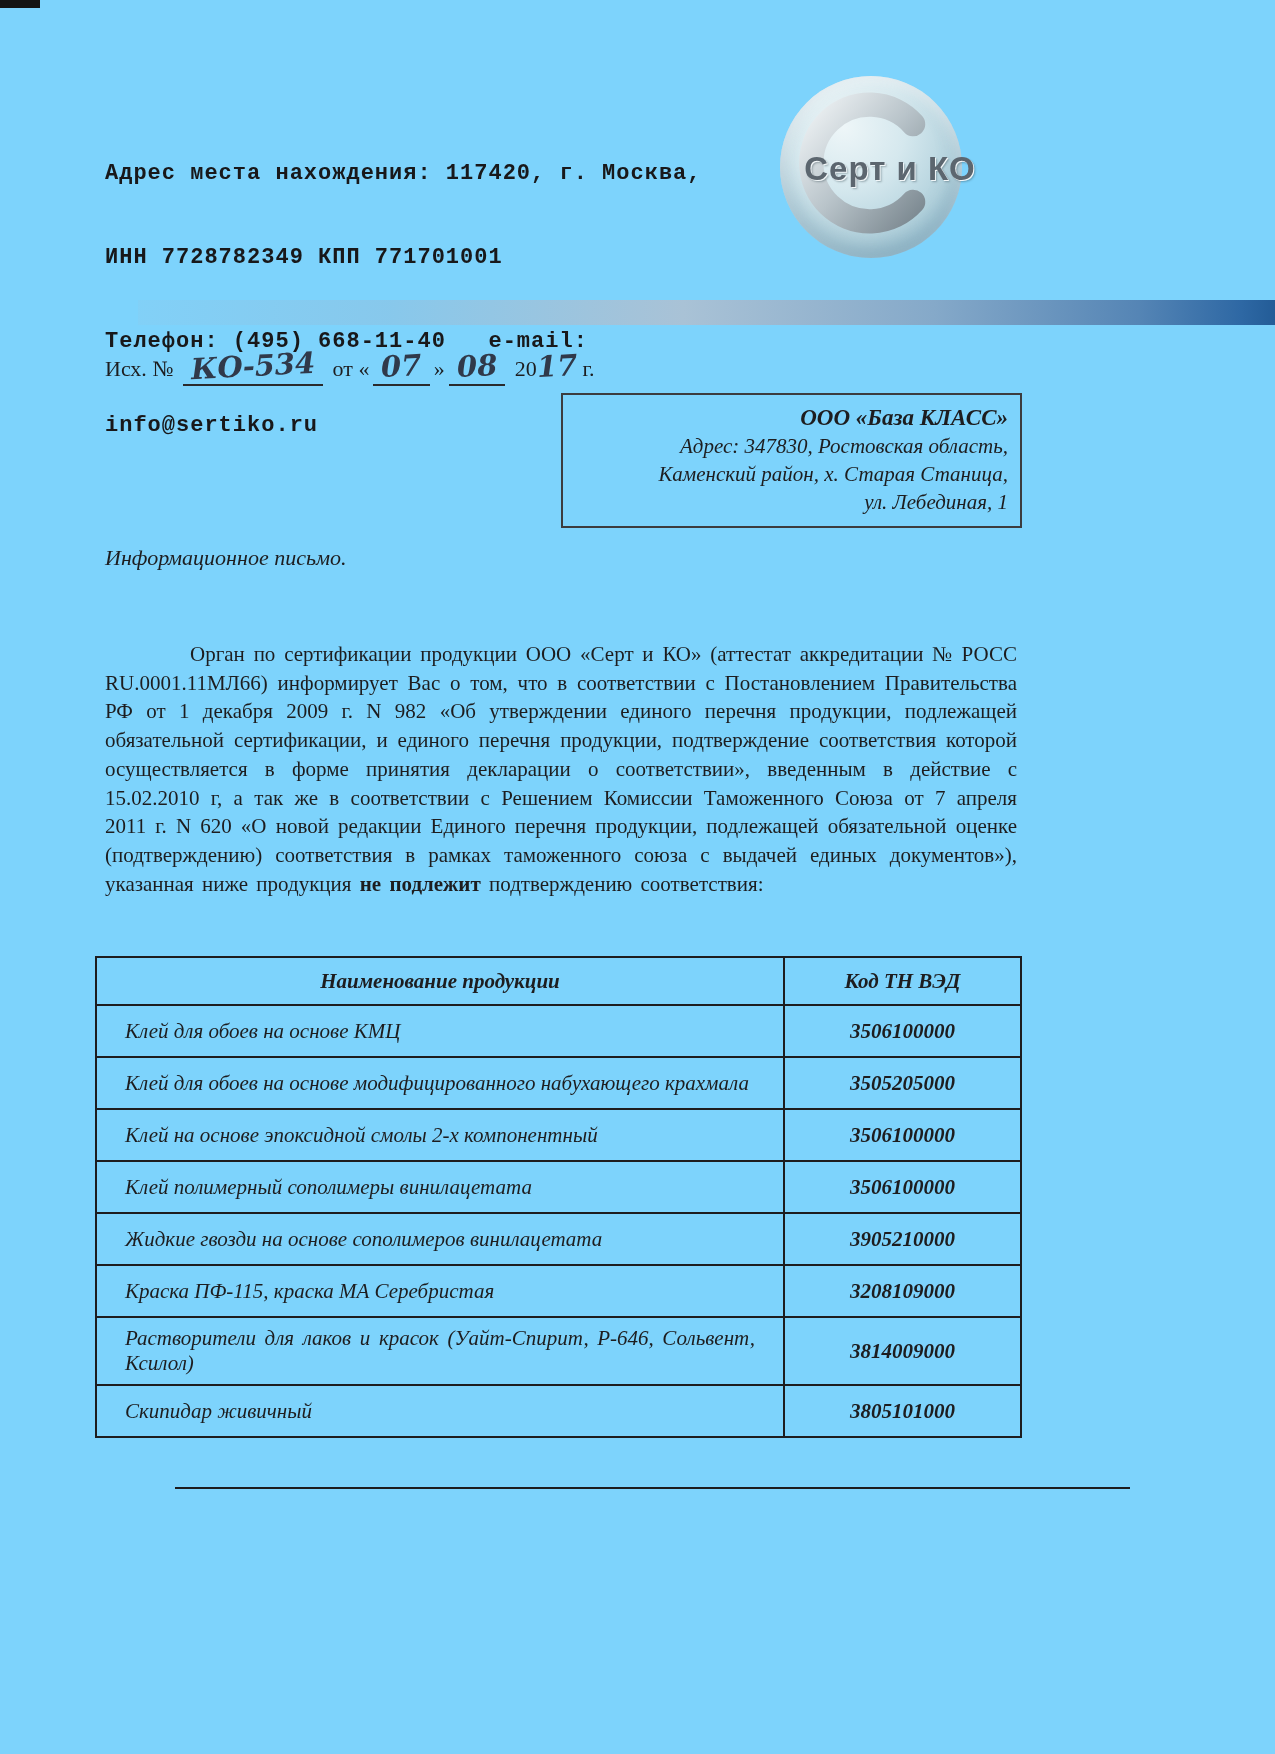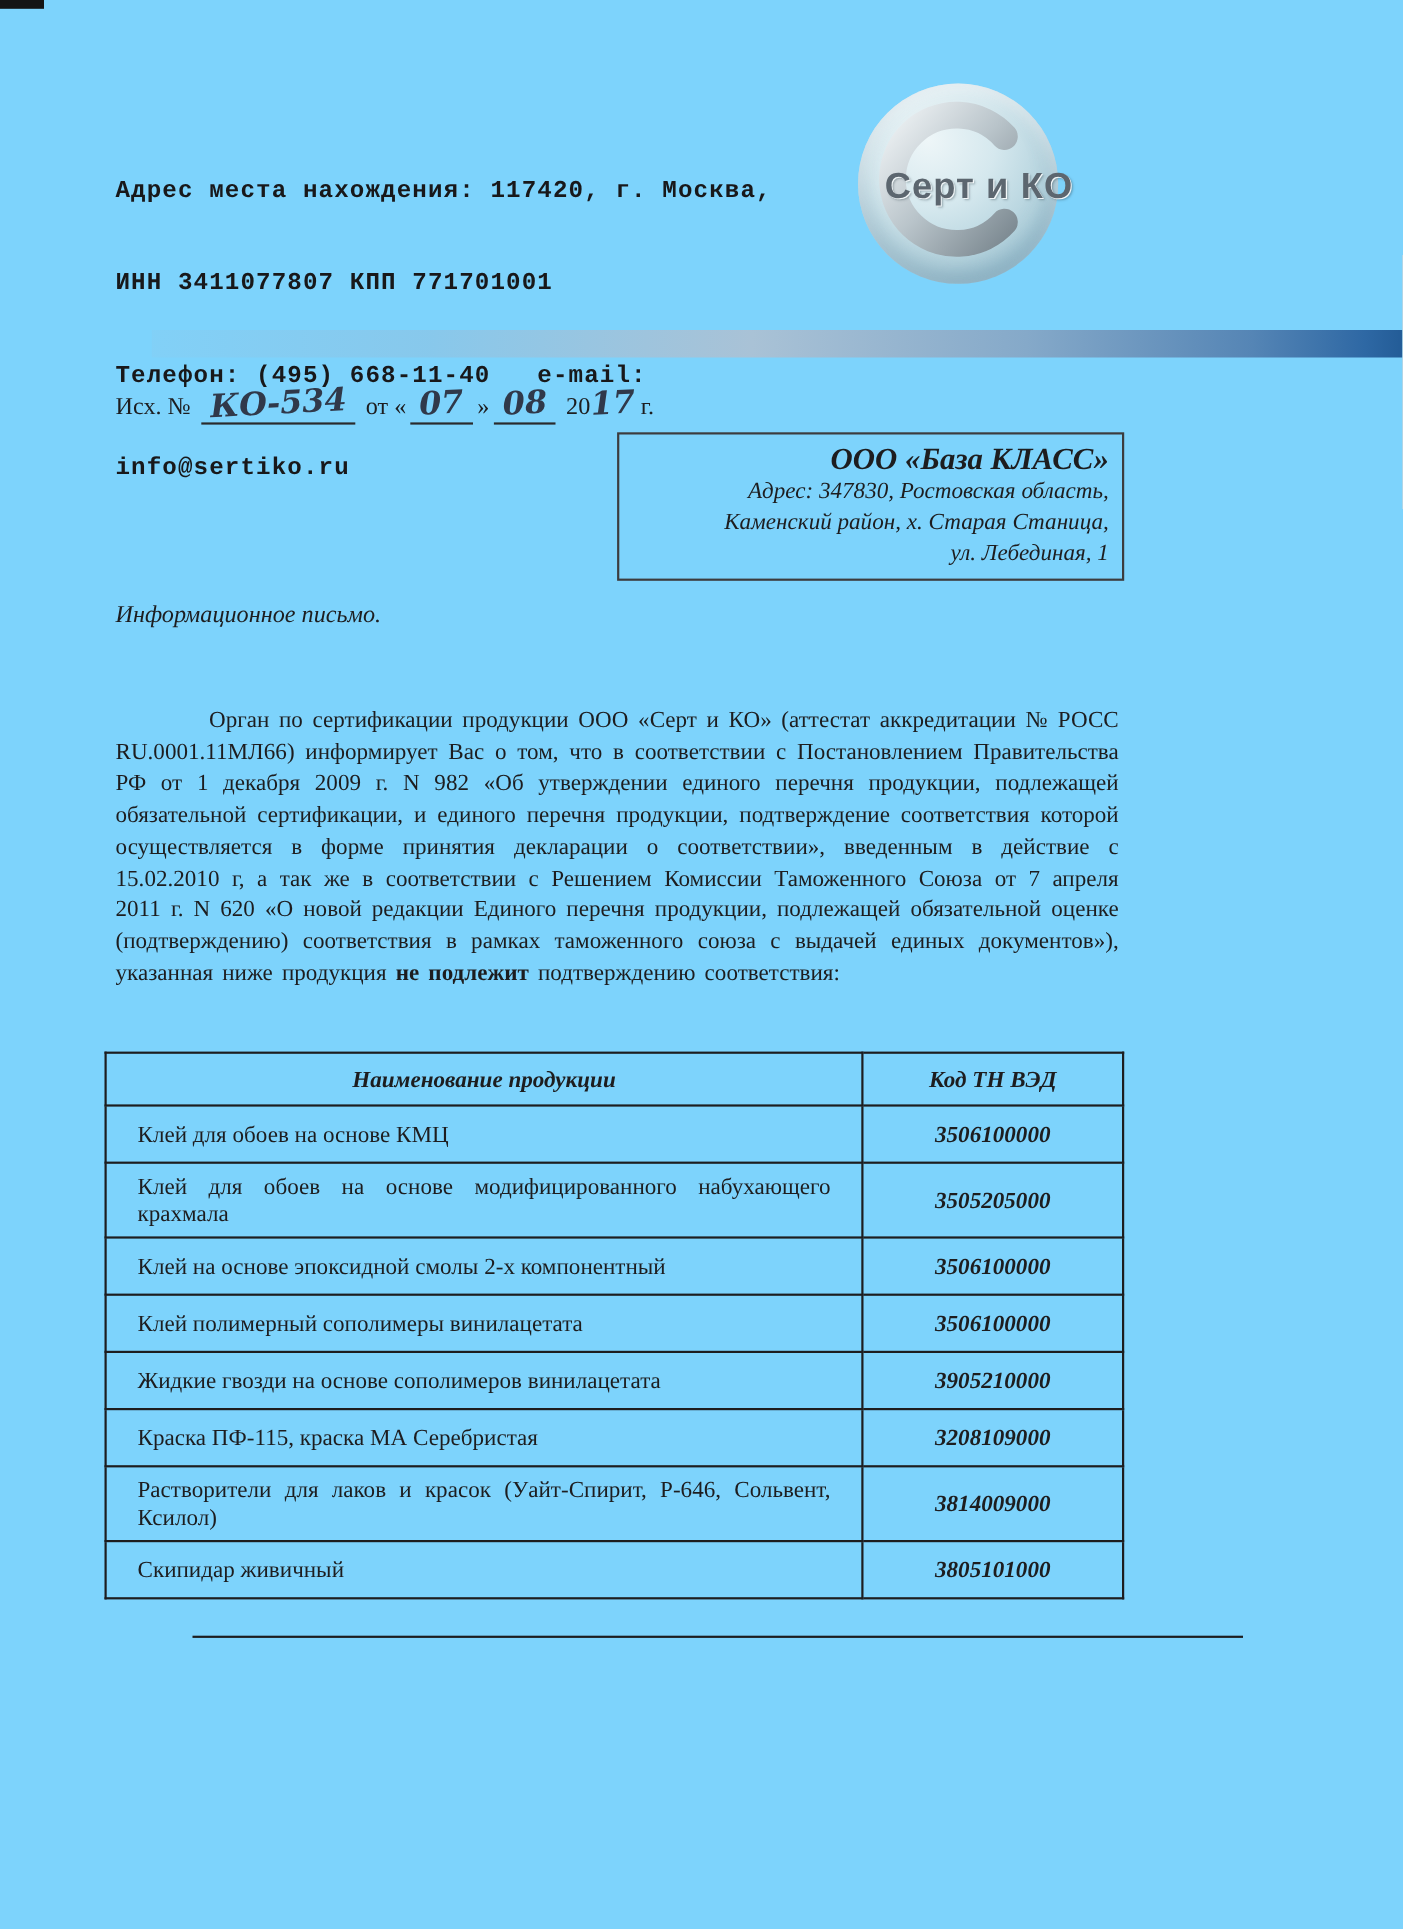--- a/index.html
+++ b/index.html
@@ -78,21 +78,21 @@
 
   
   .recipient-box{
     position:absolute;left:561px;top:393px;width:461px;
     border:2px solid #3c3c3e;
     padding:8px 12px 10px 12px;
     text-align:right;
     box-sizing:border-box;
   }
   .recipient-name{
-    font-weight:bold;font-style:italic;font-size:28px;line-height:29px;
+    font-weight:bold;font-style:italic;font-size:23px;line-height:29px;
   }
   .recipient-addr{font-style:italic;font-size:21px;line-height:28px;}
 
   
   .subject{
     position:absolute;left:105px;top:545px;
     font-style:italic;font-size:22px;
   }
 
   
@@ -117,42 +117,42 @@
     padding:8px 28px;
     vertical-align:middle;
     box-sizing:border-box;
   }
   .product-table th{
     font-style:italic;font-weight:bold;
     text-align:center;height:48px;
   }
   .col-name{width:688px;}
   .cell-name{
-    text-align:justify;height:52px;border-radius:25px;
+    font-style:italic;text-align:justify;height:52px;border-radius:25px;
   }
   .cell-code{
     font-style:italic;font-weight:bold;text-align:center;
   }
 
   
   .bottom-line{
     position:absolute;left:175px;top:1487px;width:955px;height:2px;
     background:#1c1c1e;
   }
 </style>
 </head>
 <body>
 
 <div class="page">
 
   <div class="artifact-top-left"></div>
 
   <div class="header-block">
     <div>Адрес места нахождения: 117420, г. Москва,</div>
-    <div>ИНН 3411077807 КПП 771701001</div>
+    <div>ИНН 7728782349 КПП 771701001</div>
     <div>Телефон: (495) 668-11-40   e-mail:</div>
     <div>info@sertiko.ru</div>
   </div>
 
   <div class="logo">
     <svg width="162" height="162" viewBox="0 0 100 100">
       <defs>
         <linearGradient id="cgrad" x1="0" y1="0" x2="1" y2="1">
           <stop offset="0" stop-color="#eef2f4"></stop>
           <stop offset="0.5" stop-color="#b9c4ca"></stop>

